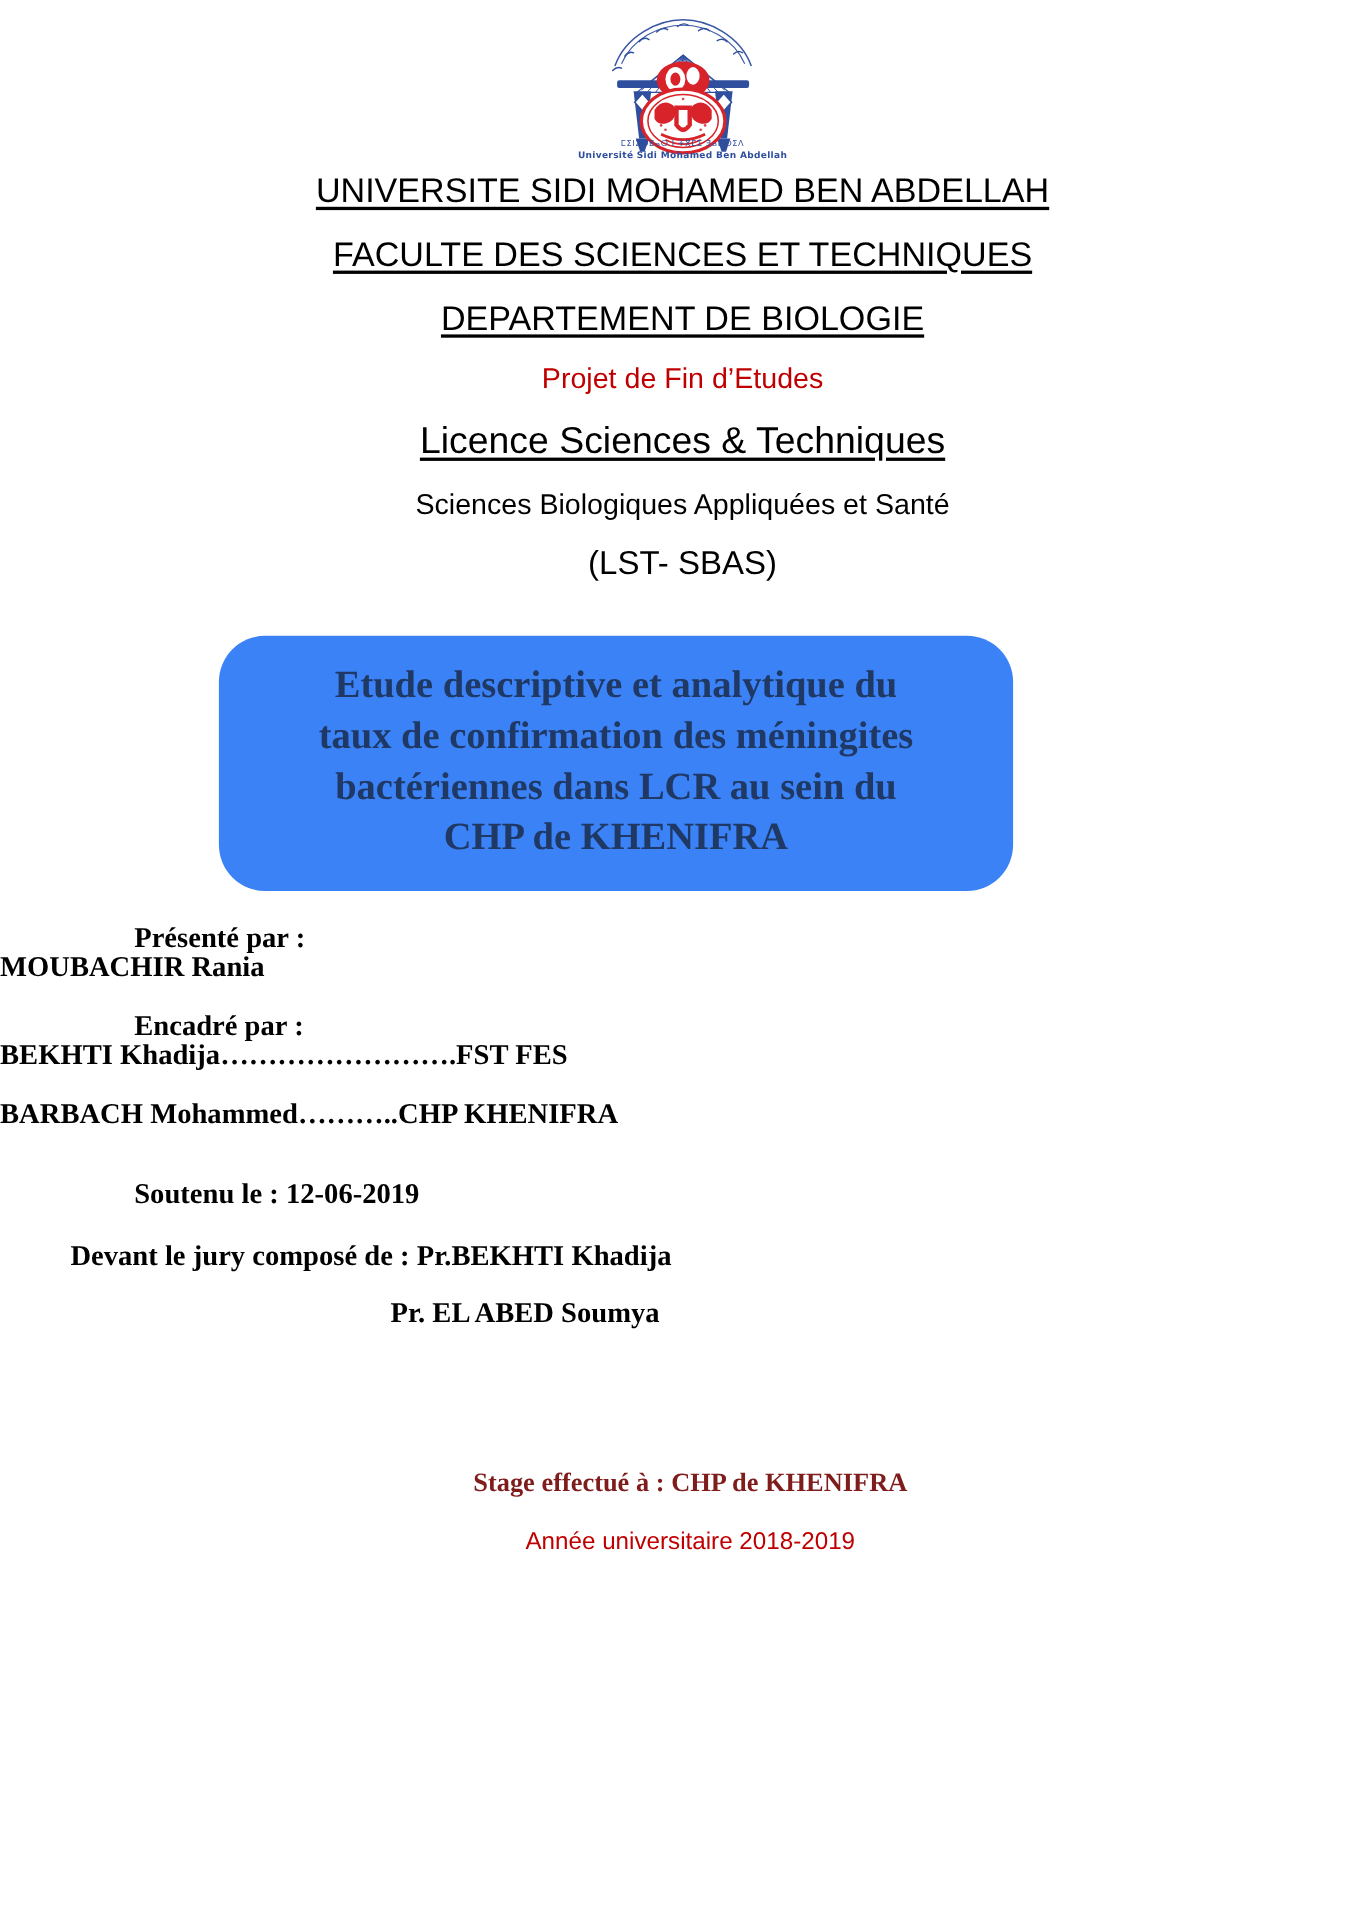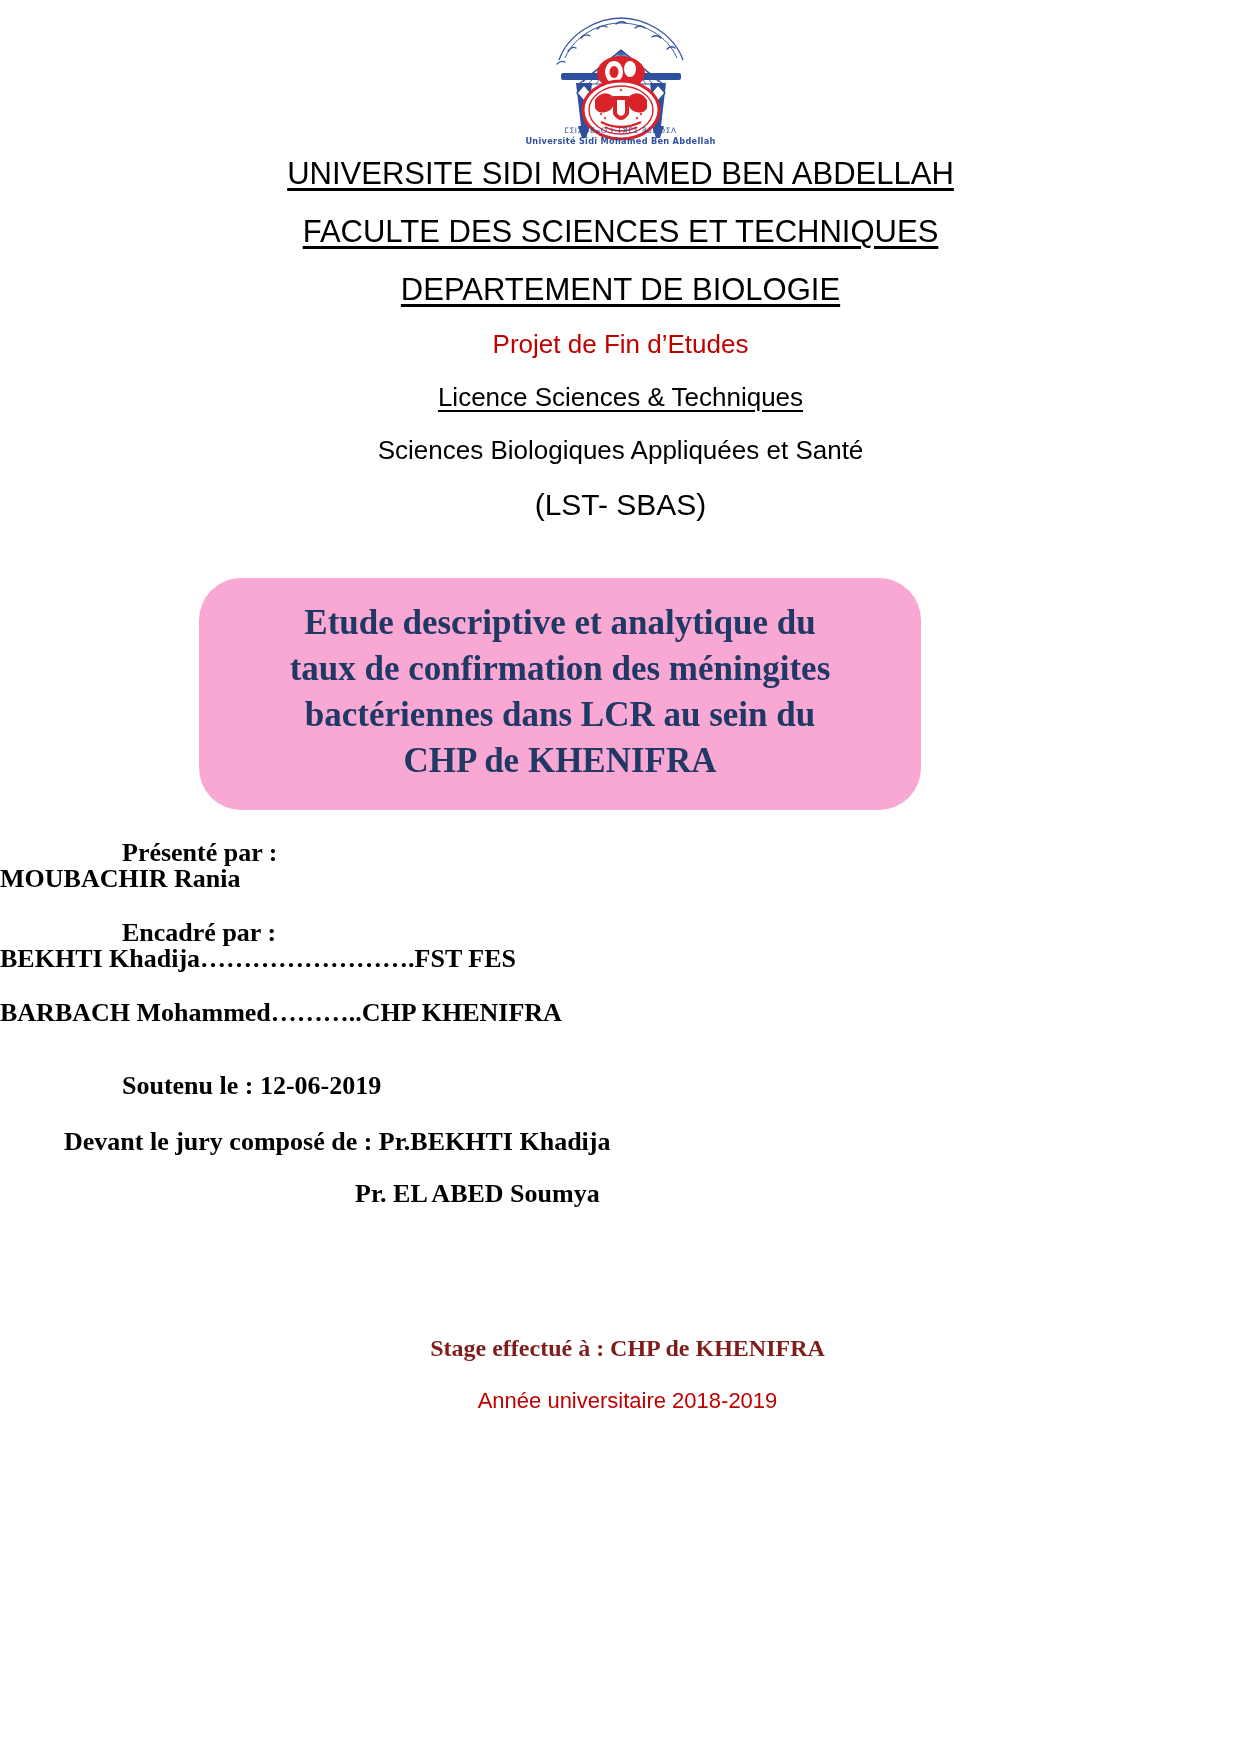--- a/index.html
+++ b/index.html
@@ -77,32 +77,32 @@
     color: #000000;
     line-height: 1.0;
   }
   .hline > span { display: inline-block; }
   .u { text-decoration: underline; text-underline-offset: 4px; }
 
   .h1 { font-size: 31px; margin-bottom: 27px; }
   .h2 { font-size: 31px; margin-bottom: 27px; }
   .h3 { font-size: 31px; margin-bottom: 26px; }
   .h4 { font-size: 26px; color: #C00000; margin-bottom: 27px; }
-  .h5 { font-size: 26px; margin-bottom: 27px; }
+  .h5 { font-size: 34px; margin-bottom: 27px; }
   .h6 { font-size: 26px; margin-bottom: 27px; }
   .h7 { font-size: 30px; margin-bottom: 0; }
 
   
   .title-box {
     position: absolute;
     left: 199px;
     top: 578px;
     width: 722px;
     height: 232px;
-    background: #f9a8d4;
+    background: #3b82f6;
     border-radius: 42px;
     box-sizing: border-box;
     display: flex;
     flex-direction: column;
     align-items: center;
     justify-content: center;
     padding: 6px 34px 10px 34px;
   }
   .title-line {
     font-family: "Liberation Serif", serif;

